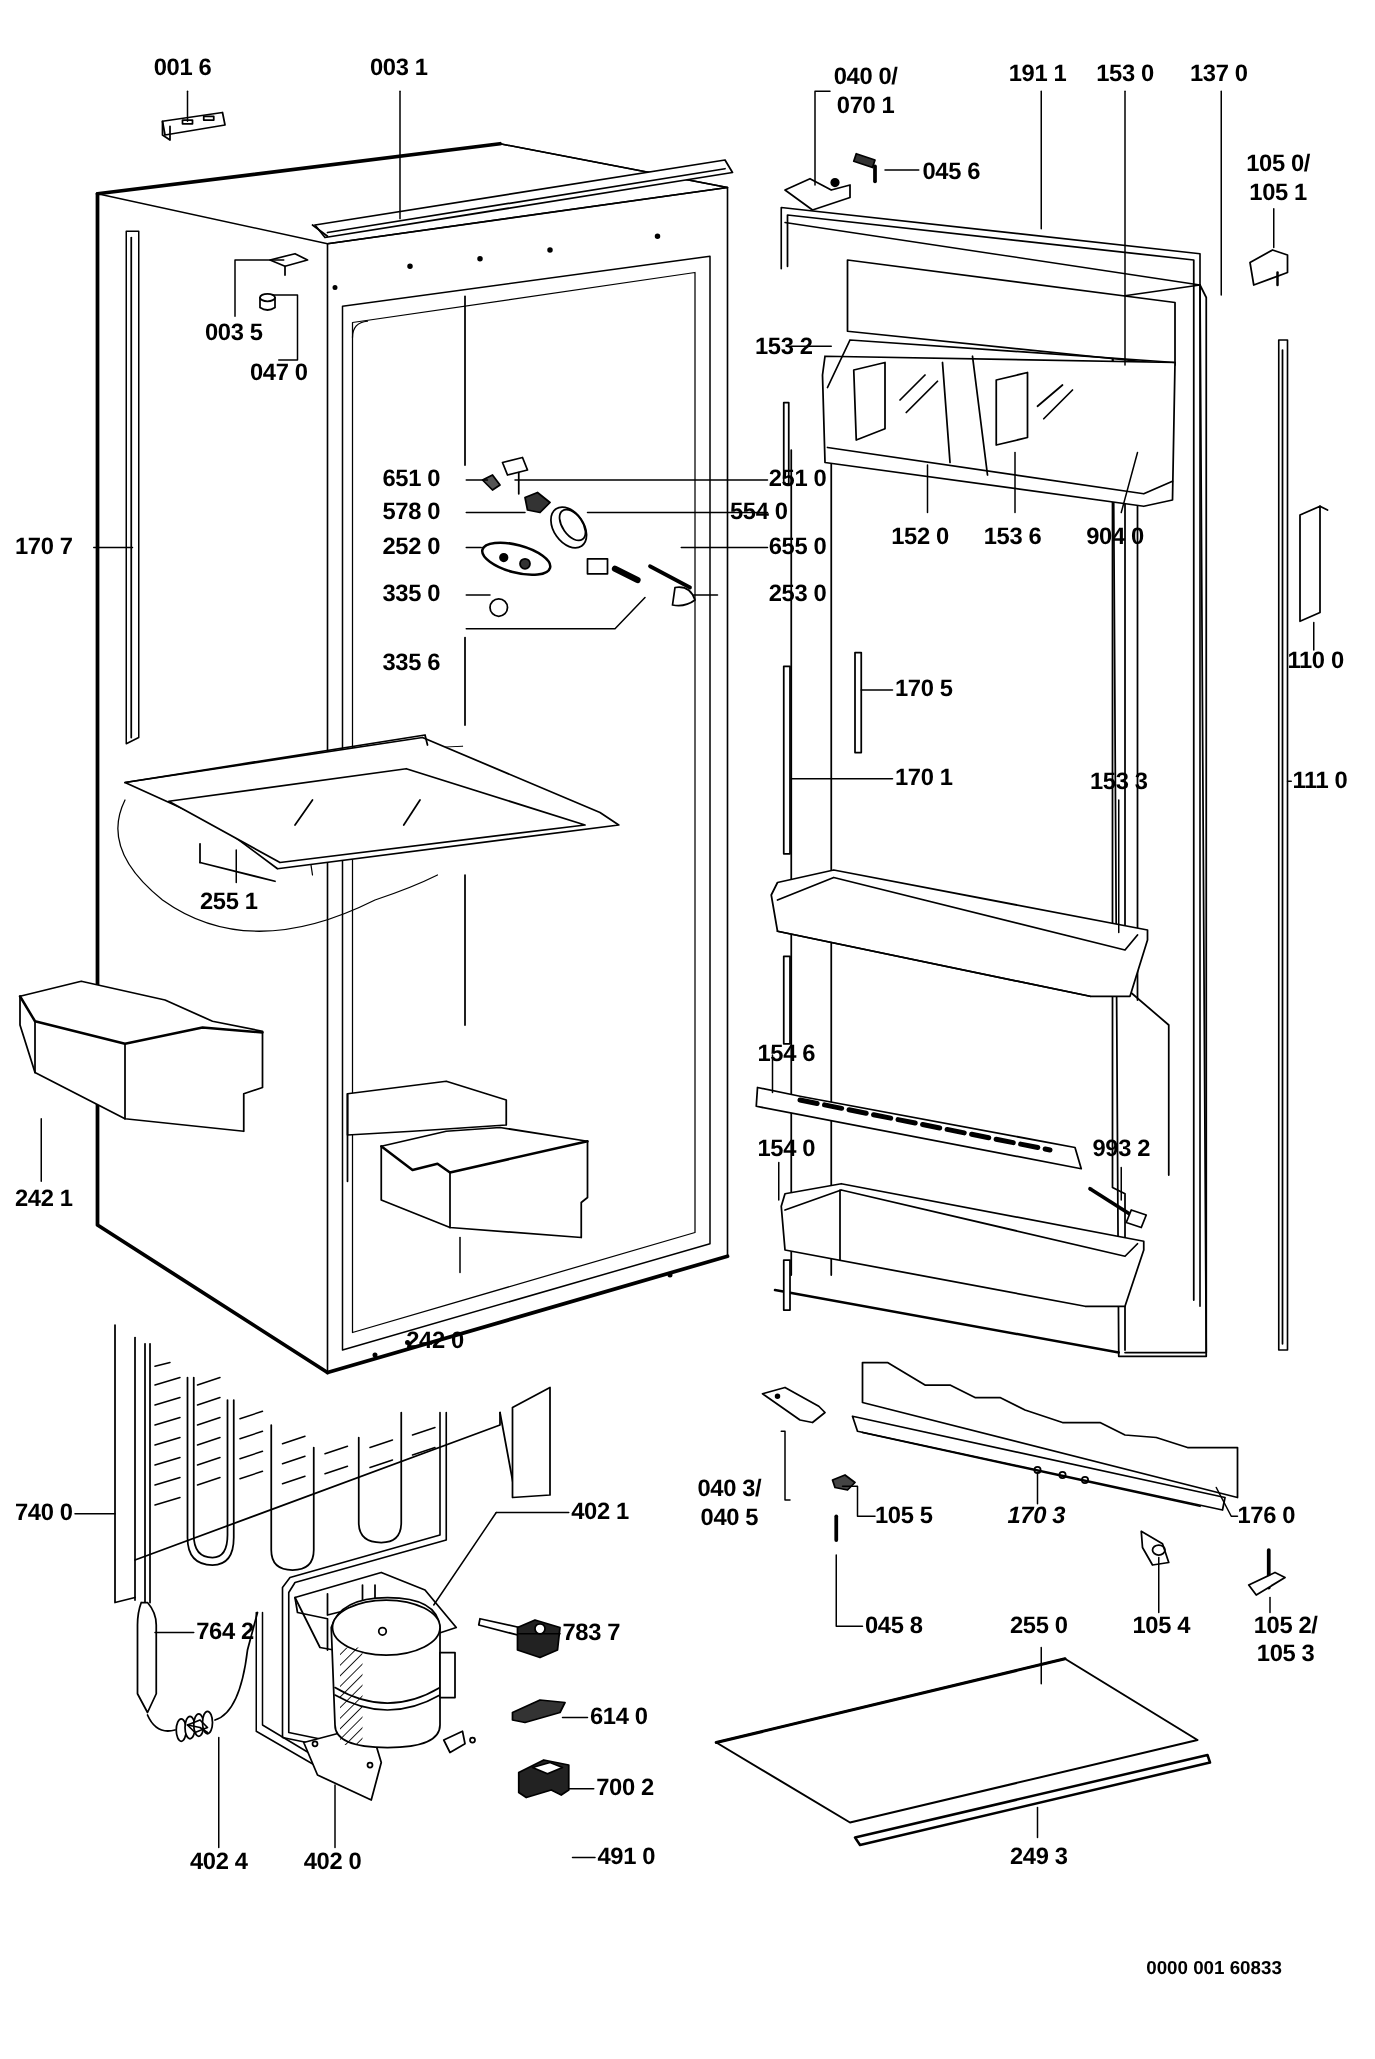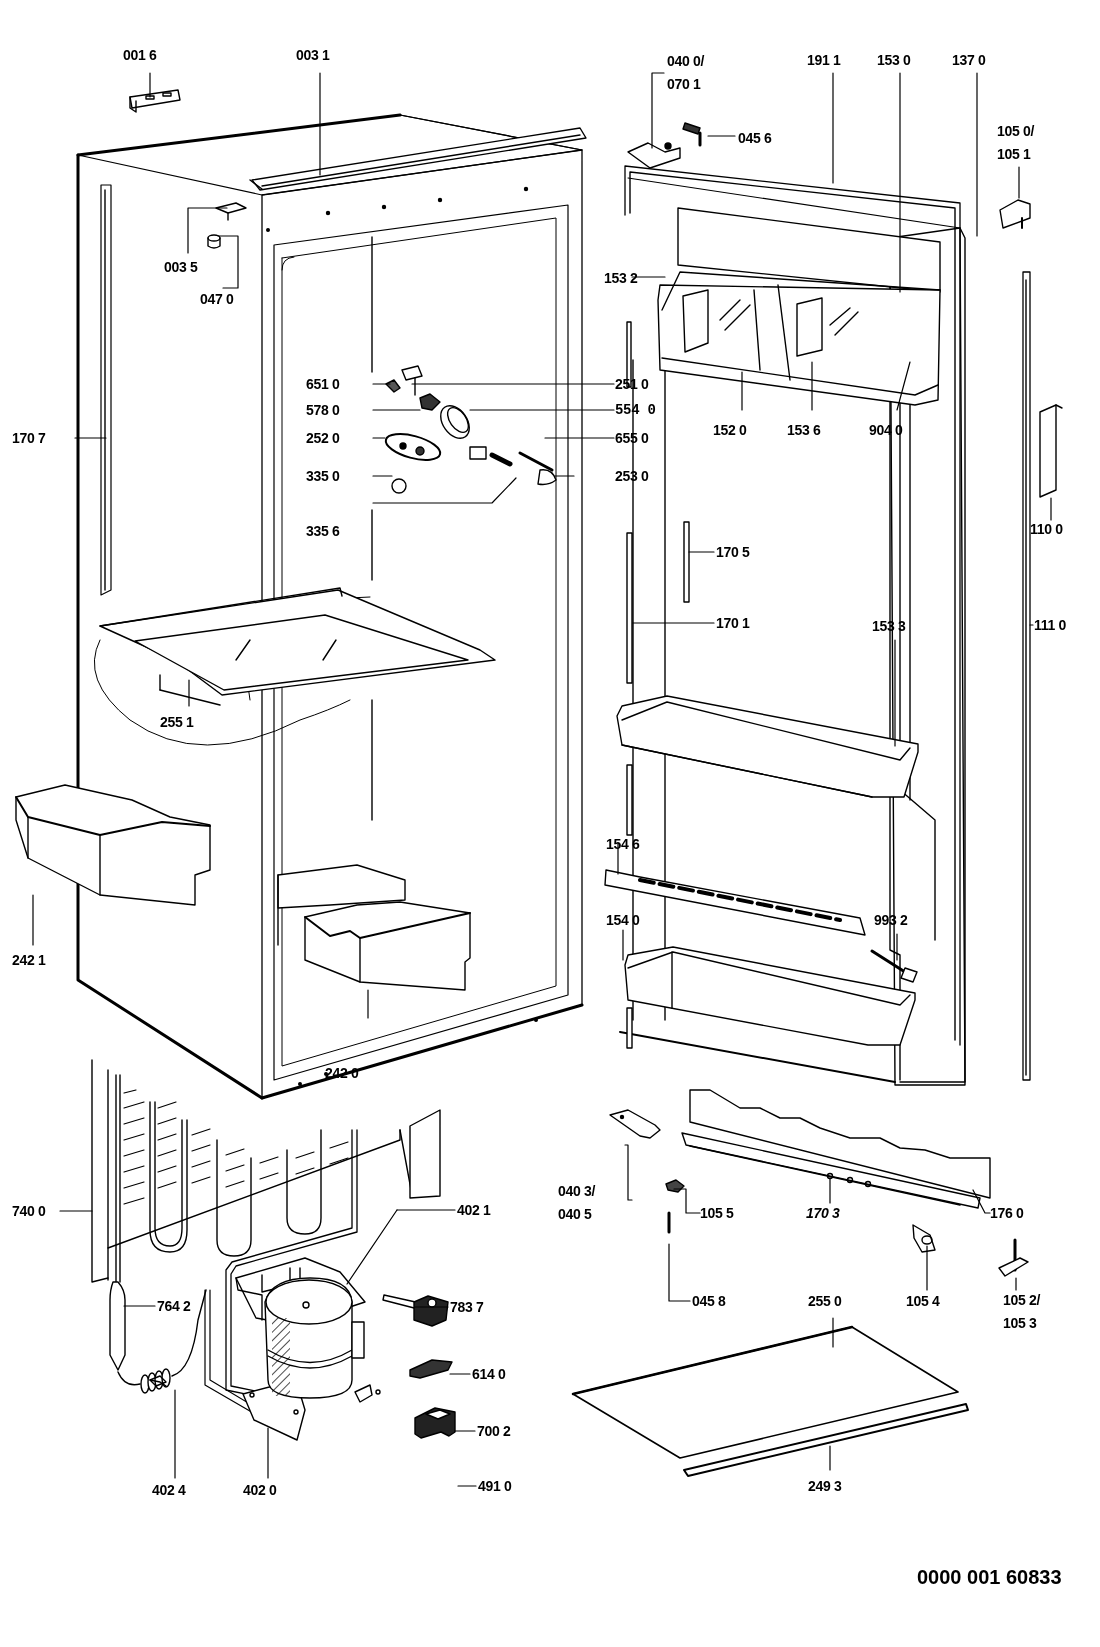--- a/index.html
+++ b/index.html
@@ -1,23 +1,23 @@
 <!DOCTYPE html>
 <html><head>
 <meta charset="utf-8">
 <style>
   html, body { margin: 0; padding: 0; background: #ffffff; }
   body { width: 1100px; height: 1647px; position: relative; overflow: hidden;
          font-family: "Liberation Sans", sans-serif; }
   #canvas { position: absolute; left: 0; top: 0; width: 1100px; height: 1647px; }
   .lbl { position: absolute; font-family: "Liberation Sans", sans-serif; font-weight: bold;
-         font-size: 14px; color: #000; line-height: 20px; white-space: nowrap; letter-spacing: -0.3px; }
-  .lbl.two { line-height: 23px; }
+         font-size: 19px; color: #000; line-height: 20px; white-space: nowrap; letter-spacing: -0.3px; }
+  .lbl.two { line-height: 23px; text-align: center; }
   .ref { position: absolute; font-family: "Liberation Sans", sans-serif; font-weight: bold;
-         font-size: 20px; color: #000; white-space: nowrap; }
+         font-size: 15px; color: #000; white-space: nowrap; }
   svg line, svg polyline, svg path, svg polygon, svg rect, svg ellipse, svg circle { vector-effect: non-scaling-stroke; }
 </style>
 </head>
 <body>
 
 <svg id="canvas" viewBox="0 0 1100 1647" width="1100" height="1647" xmlns="http://www.w3.org/2000/svg" fill="none" stroke="#000" stroke-width="1.4" stroke-linejoin="round" stroke-linecap="round">
 
   <g>
 
     <polygon points="78,155 400,115 582,150 262,195" fill="#fff" stroke-width="1.2"></polygon>
@@ -434,21 +434,21 @@
 <div class="lbl" style="left:713px;top:420px;">152 0</div>
 <div class="lbl" style="left:787px;top:420px;">153 6</div>
 <div class="lbl" style="left:869px;top:420px;">904 0</div>
 
 <div class="lbl" style="left:306px;top:374px;">651 0</div>
 <div class="lbl" style="left:306px;top:400px;">578 0</div>
 <div class="lbl" style="left:306px;top:428px;">252 0</div>
 <div class="lbl" style="left:306px;top:466px;">335 0</div>
 <div class="lbl" style="left:306px;top:493px;margin-top:28px;">335 6</div>
 <div class="lbl" style="left:615px;top:374px;">251 0</div>
-<div class="lbl" style="left:615px;top:400px;font-family:Liberation Mono, monospace;">554 0</div>
+<div class="lbl" style="left:584px;top:400px;">554 0</div>
 <div class="lbl" style="left:615px;top:428px;">655 0</div>
 <div class="lbl" style="left:615px;top:466px;">253 0</div>
 
 <div class="lbl" style="left:1030px;top:519px;">110 0</div>
 <div class="lbl" style="left:716px;top:542px;">170 5</div>
 <div class="lbl" style="left:716px;top:613px;">170 1</div>
 <div class="lbl" style="left:1034px;top:615px;">111 0</div>
 <div class="lbl" style="left:872px;top:616px;">153 3</div>
 <div class="lbl" style="left:160px;top:712px;">255 1</div>
 <div class="lbl" style="left:606px;top:834px;">154 6</div>

